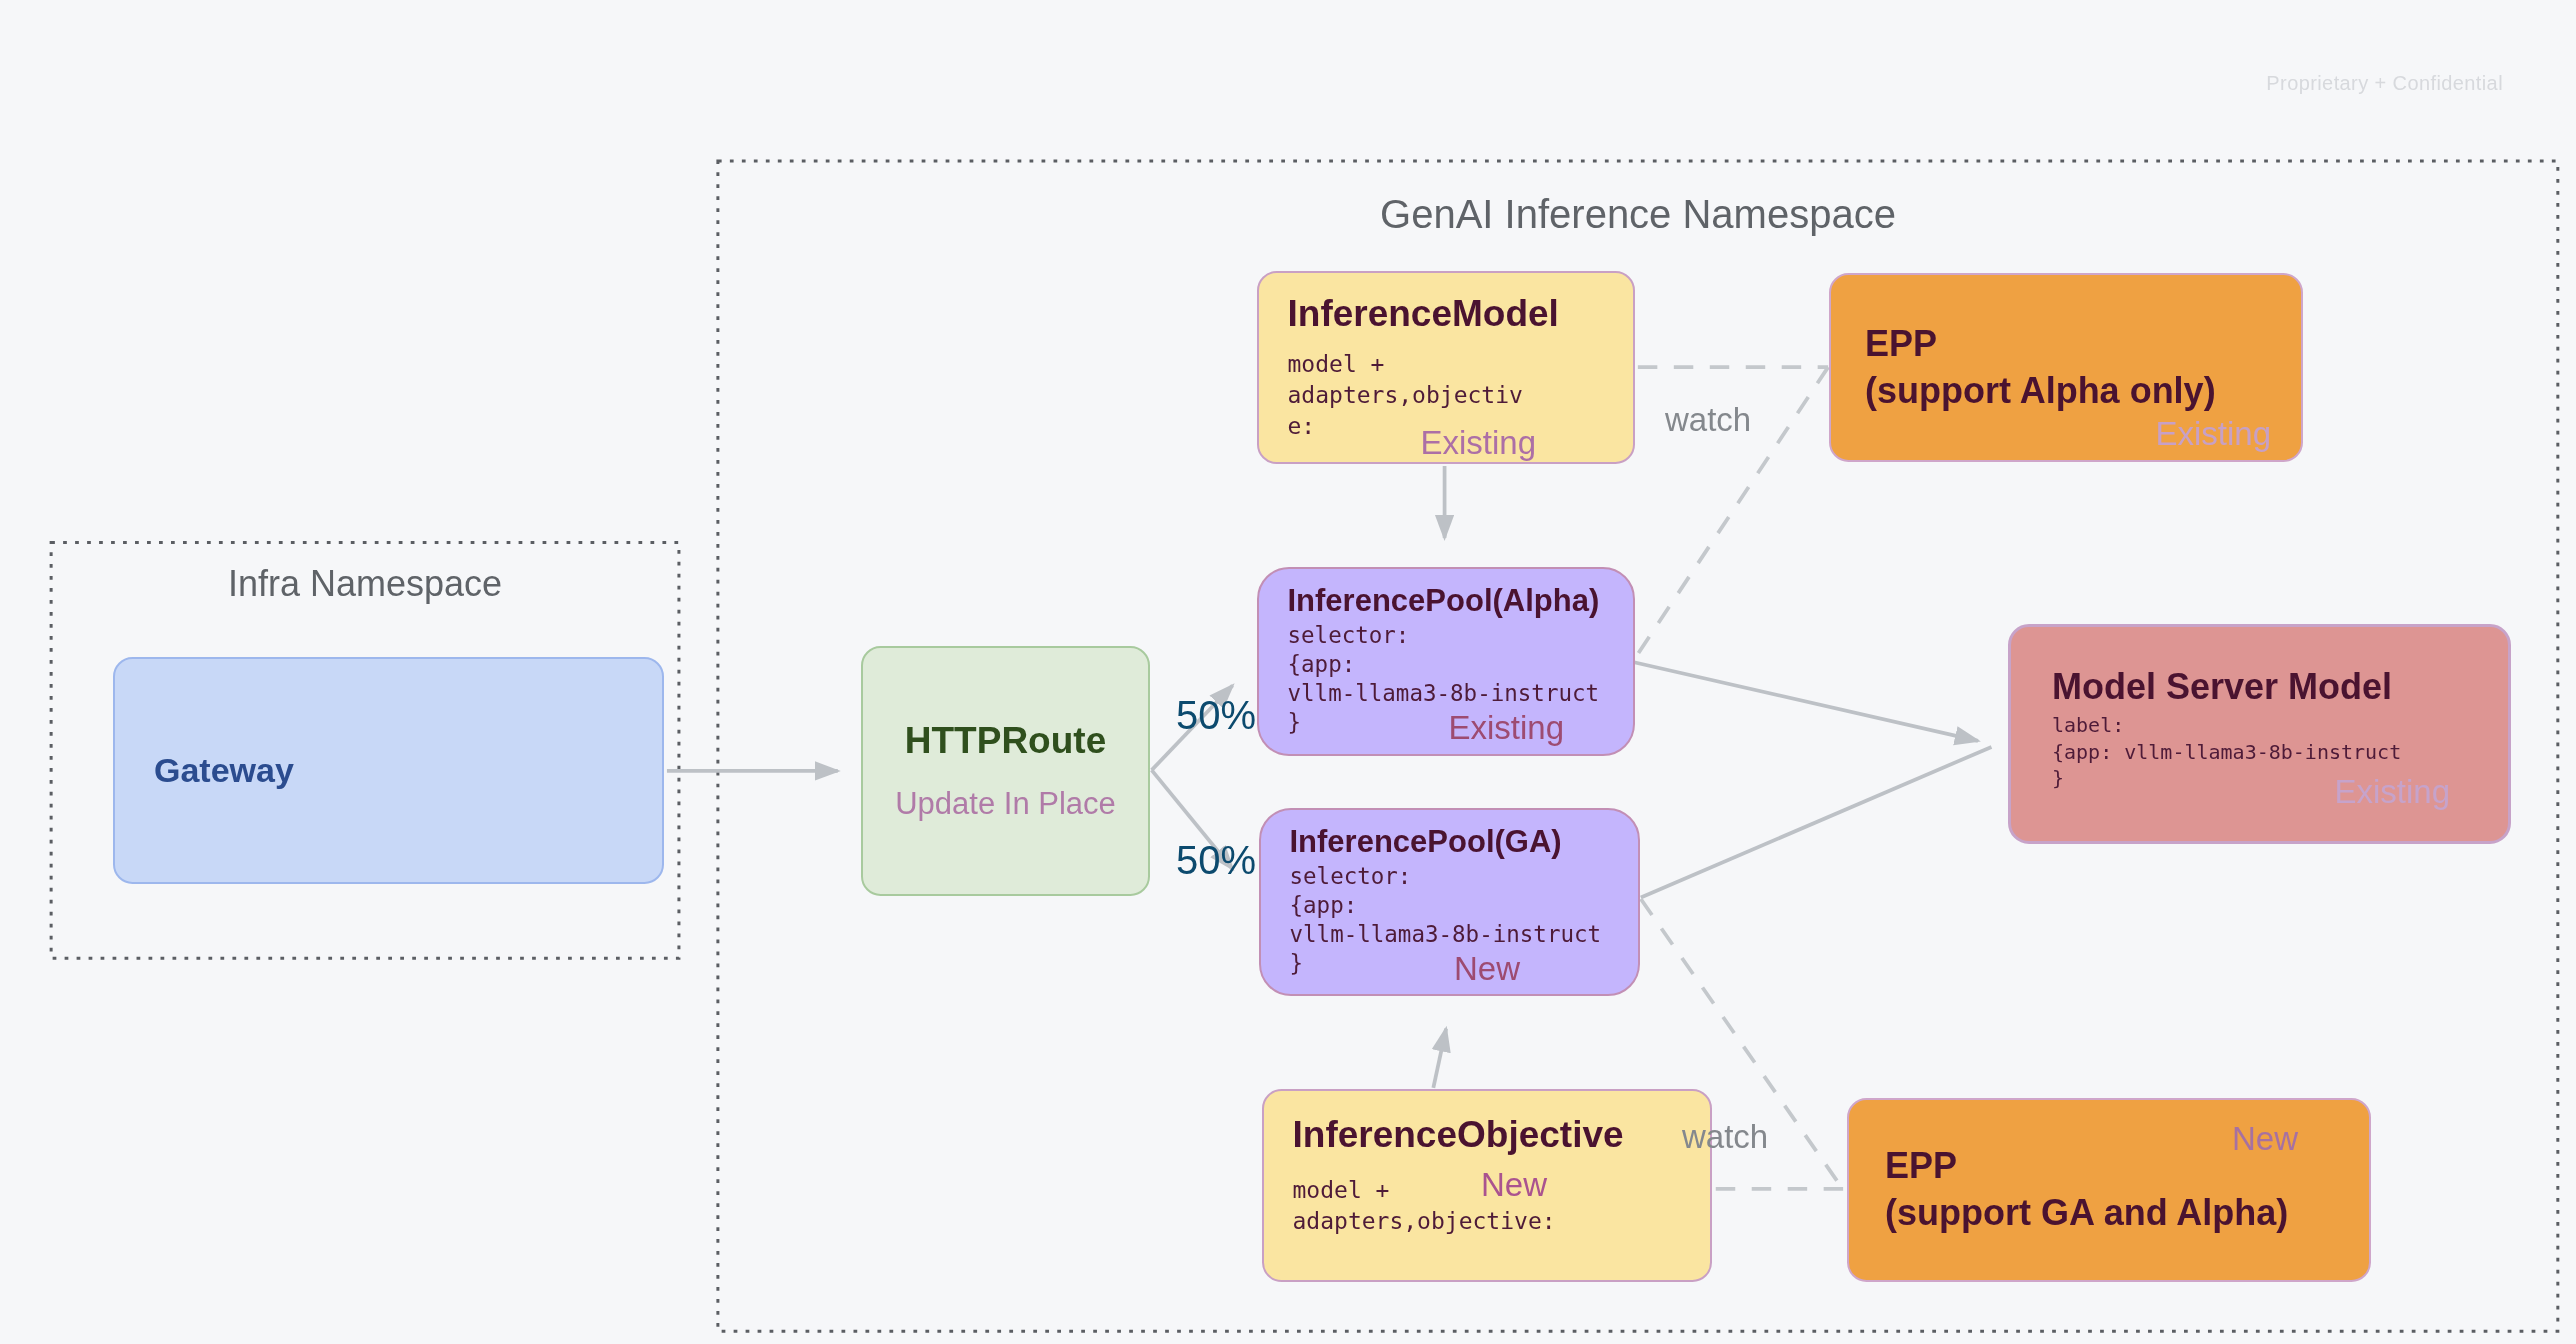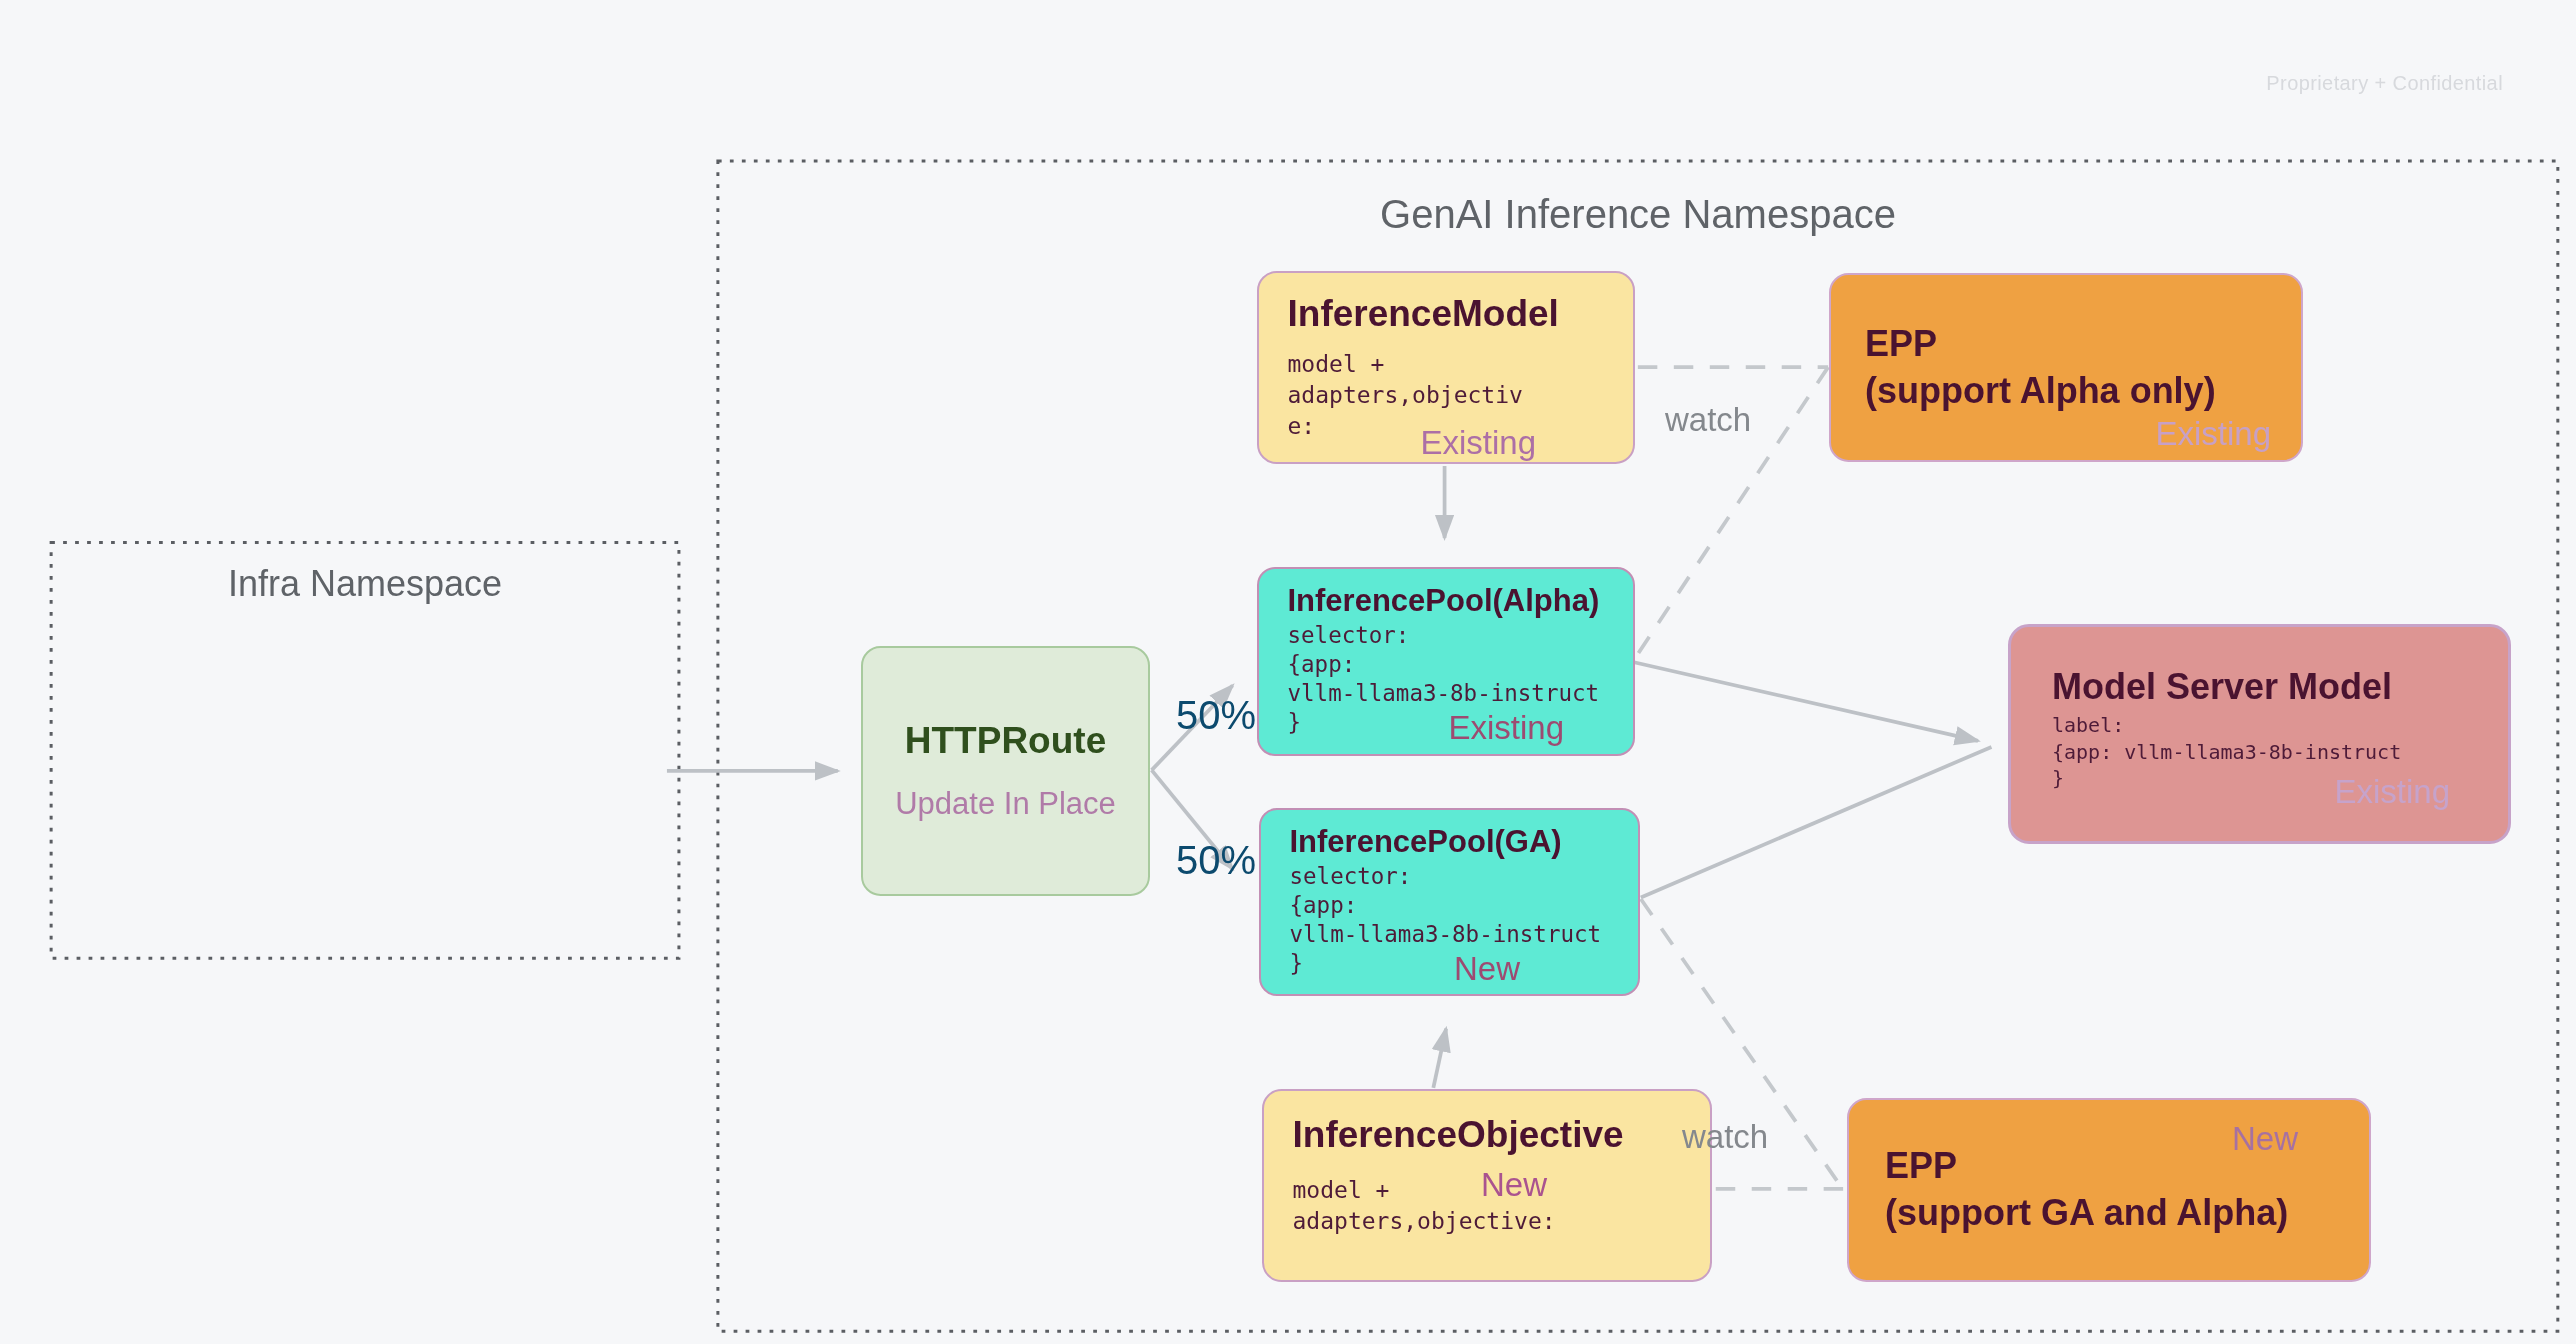--- a/index.html
+++ b/index.html
@@ -68,21 +68,21 @@
   .node.inference-model .code { font-size: 23px; line-height: 1.34; }
   .node.inference-model .tag { right: 97px; bottom: 0px; color: #ac6fa6; }
 
   .node.inference-objective { left: 1262px; top: 1089px; width: 450px; height: 193px; padding: 22.5px 28.5px; }
   .node.inference-objective .title { font-size: 37px; margin-bottom: 19px; }
   .node.inference-objective .code { font-size: 23px; line-height: 1.34; }
   .node.inference-objective .tag { left: 217px; top: 75px; color: #aa538f; }
 
   
   .node.pool {
-    background: #5eead4; border: 2.2px solid #c28fb5; border-radius: 18px;
+    background: #c4b5fd; border: 2.2px solid #c28fb5; border-radius: 32px;
     padding: 13.5px 28.5px;
   }
   .node.pool .title { font-size: 31px; margin-bottom: 3px; }
   .node.pool .code { font-size: 22.5px; line-height: 1.28; }
   .node.pool-alpha { left: 1257px; top: 567px; width: 378px; height: 189px; }
   .node.pool-ga    { left: 1259px; top: 808px; width: 381px; height: 188px; }
   .node.pool-alpha .tag { right: 69px;  bottom: 7.5px; color: #9d4b71; }
   .node.pool-ga .tag    { right: 118px; bottom: 6px;  color: #9d4b71; }
 
   
@@ -145,20 +145,23 @@
     <line x1="2190" y1="1200" x2="2458" y2="1585" stroke="#c4c8cc" stroke-width="5" stroke-dasharray="26 22"></line>
   </svg>
 
   <div class="ns infra">
     <div class="ns-title">Infra Namespace</div>
   </div>
   <div class="ns genai">
     <div class="ns-title">GenAI Inference Namespace</div>
   </div>
 
+  <div class="node gateway">
+    <span class="title">Gateway</span>
+  </div>
 
   <div class="node httproute">
     <div class="title">HTTPRoute</div>
     <div class="subtitle">Update In Place</div>
   </div>
 
   <div class="node yellow inference-model">
     <div class="title">InferenceModel</div>
     <div class="code">model +
 adapters,objectiv

